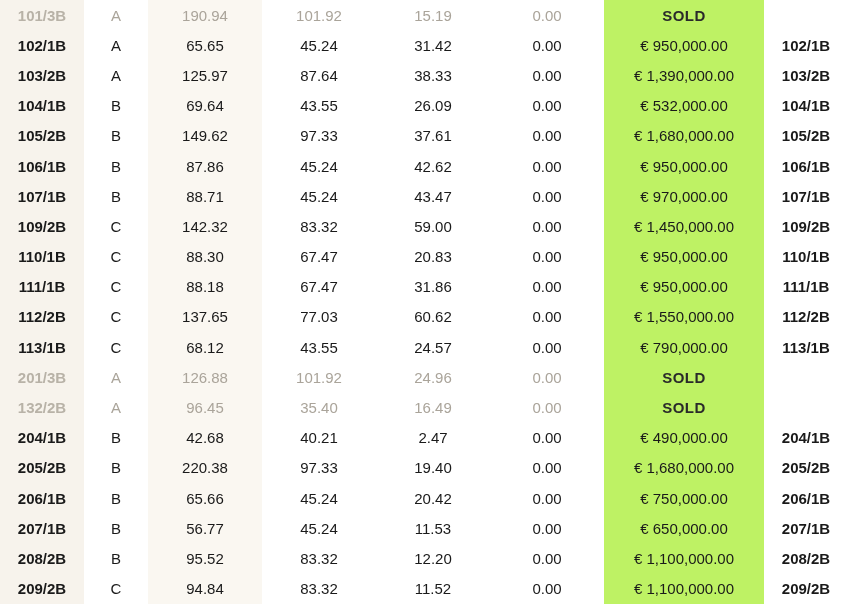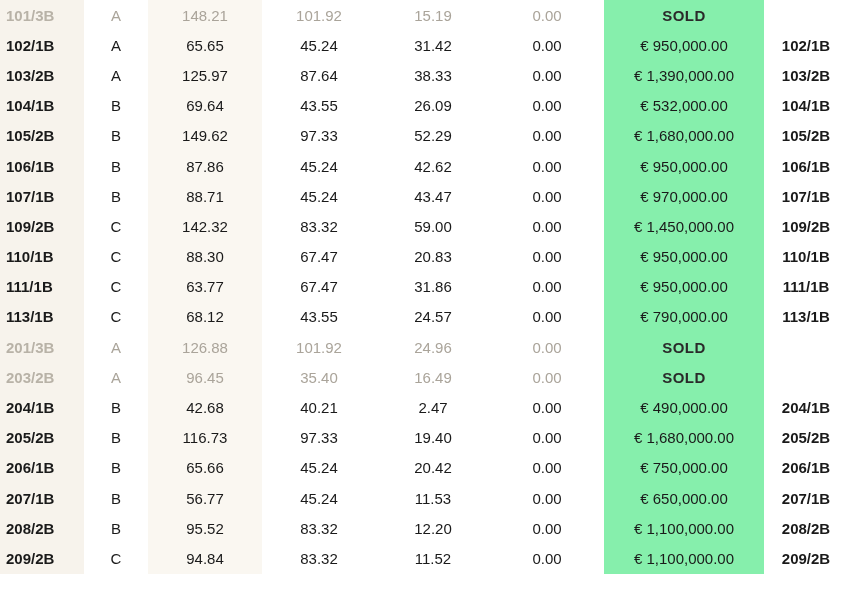--- a/index.html
+++ b/index.html
@@ -37,38 +37,38 @@
   col.c-unit    { width: 84px; }
   col.c-type    { width: 64px; }
   col.c-area1   { width: 114px; }
   col.c-area2   { width: 114px; }
   col.c-area3   { width: 114px; }
   col.c-extra   { width: 114px; }
   col.c-price   { width: 160px; }
   col.c-unit2   { width: 84px; }
 
   td.unit {
-    text-align: left;
+    text-align: center;
     font-weight: bold;
     background: #f7f3ec;
   }
   td.type {
     text-align: center;
     background: #ffffff;
   }
   td.num {
     text-align: center;
     background: #ffffff;
   }
   td.num.alt {
     background: #faf7f1;
   }
   td.price {
     text-align: center;
-    background: #86efac;
+    background: #bef264;
     font-weight: normal;
   }
   td.price.sold {
     font-weight: bold;
     letter-spacing: 0.5px;
   }
   td.unit2 {
     text-align: center;
     font-weight: bold;
     background: #ffffff;
@@ -101,21 +101,21 @@
       <col class="c-area2">
       <col class="c-area3">
       <col class="c-extra">
       <col class="c-price">
       <col class="c-unit2">
     </colgroup>
     <tbody>
         <tr class="sold-row row-top">
           <td class="unit">101/3B</td>
           <td class="type">A</td>
-          <td class="num alt">148.21</td>
+          <td class="num alt">190.94</td>
           <td class="num">101.92</td>
           <td class="num">15.19</td>
           <td class="num">0.00</td>
           <td class="price sold">SOLD</td>
           <td class="unit2"></td>
         </tr>
         <tr>
           <td class="unit">102/1B</td>
           <td class="type">A</td>
           <td class="num alt">65.65</td>
@@ -143,21 +143,21 @@
           <td class="num">26.09</td>
           <td class="num">0.00</td>
           <td class="price">€ 532,000.00</td>
           <td class="unit2">104/1B</td>
         </tr>
         <tr>
           <td class="unit">105/2B</td>
           <td class="type">B</td>
           <td class="num alt">149.62</td>
           <td class="num">97.33</td>
-          <td class="num">52.29</td>
+          <td class="num">37.61</td>
           <td class="num">0.00</td>
           <td class="price">€ 1,680,000.00</td>
           <td class="unit2">105/2B</td>
         </tr>
         <tr>
           <td class="unit">106/1B</td>
           <td class="type">B</td>
           <td class="num alt">87.86</td>
           <td class="num">45.24</td>
           <td class="num">42.62</td>
@@ -191,26 +191,36 @@
           <td class="num alt">88.30</td>
           <td class="num">67.47</td>
           <td class="num">20.83</td>
           <td class="num">0.00</td>
           <td class="price">€ 950,000.00</td>
           <td class="unit2">110/1B</td>
         </tr>
         <tr>
           <td class="unit">111/1B</td>
           <td class="type">C</td>
-          <td class="num alt">63.77</td>
+          <td class="num alt">88.18</td>
           <td class="num">67.47</td>
           <td class="num">31.86</td>
           <td class="num">0.00</td>
           <td class="price">€ 950,000.00</td>
           <td class="unit2">111/1B</td>
+        </tr>
+        <tr>
+          <td class="unit">112/2B</td>
+          <td class="type">C</td>
+          <td class="num alt">137.65</td>
+          <td class="num">77.03</td>
+          <td class="num">60.62</td>
+          <td class="num">0.00</td>
+          <td class="price">€ 1,550,000.00</td>
+          <td class="unit2">112/2B</td>
         </tr>
         <tr>
           <td class="unit">113/1B</td>
           <td class="type">C</td>
           <td class="num alt">68.12</td>
           <td class="num">43.55</td>
           <td class="num">24.57</td>
           <td class="num">0.00</td>
           <td class="price">€ 790,000.00</td>
           <td class="unit2">113/1B</td>
@@ -219,21 +229,21 @@
           <td class="unit">201/3B</td>
           <td class="type">A</td>
           <td class="num alt">126.88</td>
           <td class="num">101.92</td>
           <td class="num">24.96</td>
           <td class="num">0.00</td>
           <td class="price sold">SOLD</td>
           <td class="unit2"></td>
         </tr>
         <tr class="sold-row">
-          <td class="unit">203/2B</td>
+          <td class="unit">132/2B</td>
           <td class="type">A</td>
           <td class="num alt">96.45</td>
           <td class="num">35.40</td>
           <td class="num">16.49</td>
           <td class="num">0.00</td>
           <td class="price sold">SOLD</td>
           <td class="unit2"></td>
         </tr>
         <tr>
           <td class="unit">204/1B</td>
@@ -241,21 +251,21 @@
           <td class="num alt">42.68</td>
           <td class="num">40.21</td>
           <td class="num">2.47</td>
           <td class="num">0.00</td>
           <td class="price">€ 490,000.00</td>
           <td class="unit2">204/1B</td>
         </tr>
         <tr>
           <td class="unit">205/2B</td>
           <td class="type">B</td>
-          <td class="num alt">116.73</td>
+          <td class="num alt">220.38</td>
           <td class="num">97.33</td>
           <td class="num">19.40</td>
           <td class="num">0.00</td>
           <td class="price">€ 1,680,000.00</td>
           <td class="unit2">205/2B</td>
         </tr>
         <tr>
           <td class="unit">206/1B</td>
           <td class="type">B</td>
           <td class="num alt">65.66</td>

